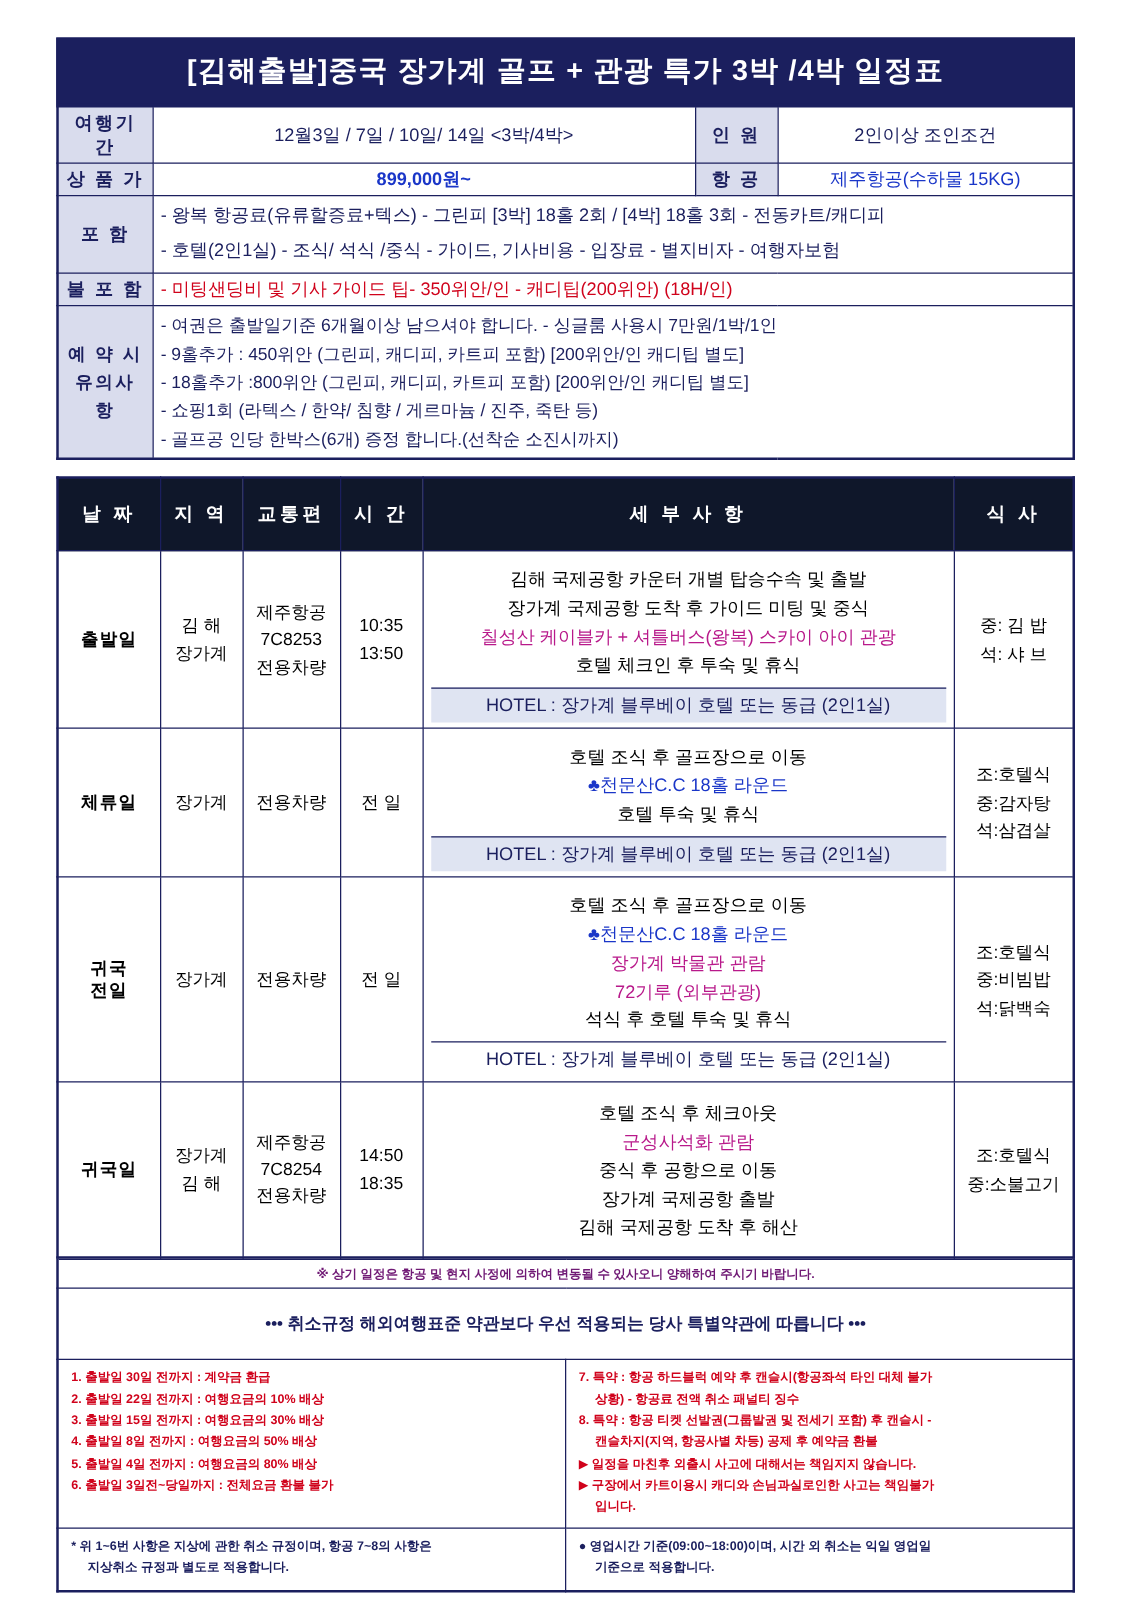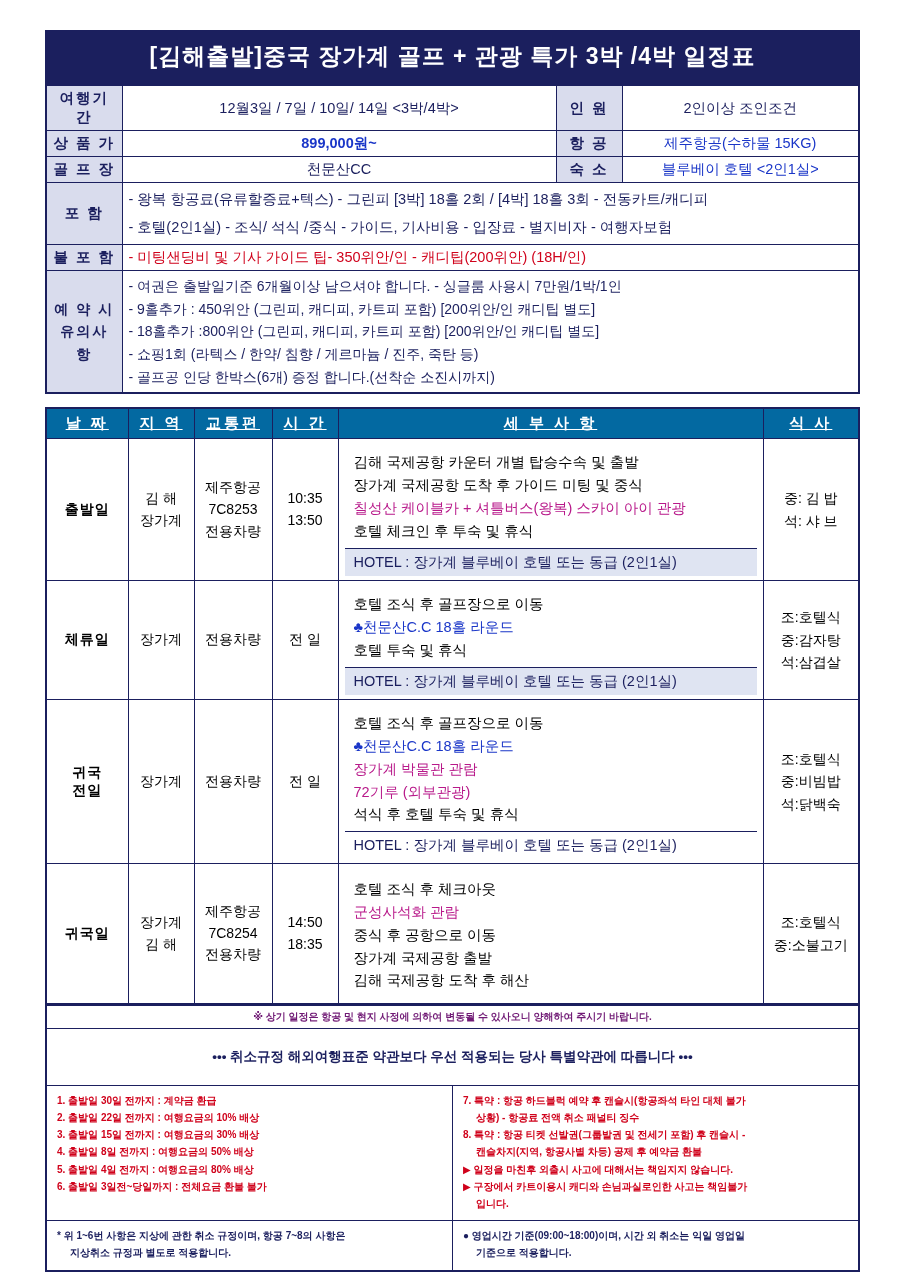--- a/index.html
+++ b/index.html
@@ -27,28 +27,28 @@
   .blue{color:#1a36c8;}
   .red{color:#d0021b;}
   .magenta{color:#b8198a;}
   .bold{font-weight:bold;}
   .big{font-size:17px;}
   .note td{font-size:14px;line-height:1.62;padding-top:4px;padding-bottom:4px;}
 
   
   .sch-tbl{margin-top:13px;border:2px solid #1b1f5e;table-layout:fixed;}
   .sch-tbl th{
-    background:#0369a1;color:#fff;font-size:15px;font-weight:bold;
-    letter-spacing:3px;padding:5px 0;border:1px solid #1b1f5e;text-decoration:underline;
+    background:#0f172a;color:#fff;font-size:15px;font-weight:bold;
+    letter-spacing:3px;padding:19px 0;border:1px solid #1b1f5e;
   }
   .sch-tbl td{border:1px solid #1b1f5e;font-size:14px;vertical-align:middle;padding:4px 6px;}
   .c{text-align:center;}
   .day-cell{font-size:19px;font-weight:bold;letter-spacing:1px;}
   .mid{font-size:14.5px;line-height:1.55;}
-  .detail{padding:0;vertical-align:top;}
+  .detail{padding:0;vertical-align:top;text-align:center;}
   .detail-inner{padding:8px 9px 5px 9px;line-height:1.58;font-size:14.5px;}
   .hotel-row{
     background:#dfe4f2;border-top:1px solid #1b1f5e;
     padding:4px 9px;font-size:14.5px;color:#1b1f5e;
   }
   .hotel-row.plain{background:#ffffff;}
   .meal{font-size:14px;line-height:1.6;}
 
   
   .foot-tbl{border:2px solid #1b1f5e;border-top:none;table-layout:fixed;}
@@ -82,26 +82,20 @@
         <td class="lbl">인  원</td>
         <td class="ctr navy">2인이상 조인조건</td>
       </tr>
       <tr>
         <td class="lbl">상 품 가</td>
         <td class="ctr blue bold big">899,000원~</td>
         <td class="lbl">항  공</td>
         <td class="ctr blue">제주항공(수하물 15KG)</td>
       </tr>
       <tr>
-        <td class="lbl">골 프 장</td>
-        <td class="ctr navy big">천문산CC</td>
-        <td class="lbl">숙  소</td>
-        <td class="ctr blue">블루베이 호텔 &lt;2인1실&gt;</td>
-      </tr>
-      <tr>
         <td class="lbl">포      함</td>
         <td colspan="3" class="navy" style="line-height:1.9">
           <div>- 왕복 항공료(유류할증료+텍스) - 그린피 [3박] 18홀 2회 / [4박] 18홀 3회 - 전동카트/캐디피</div>
           <div>- 호텔(2인1실) - 조식/ 석식 /중식 - 가이드, 기사비용 - 입장료 - 별지비자 - 여행자보험</div>
         </td>
       </tr>
       <tr>
         <td class="lbl">불 포 함</td>
         <td colspan="3" class="red">- 미팅샌딩비 및 기사 가이드 팁- 350위안/인 - 캐디팁(200위안) (18H/인)</td>
       </tr>

